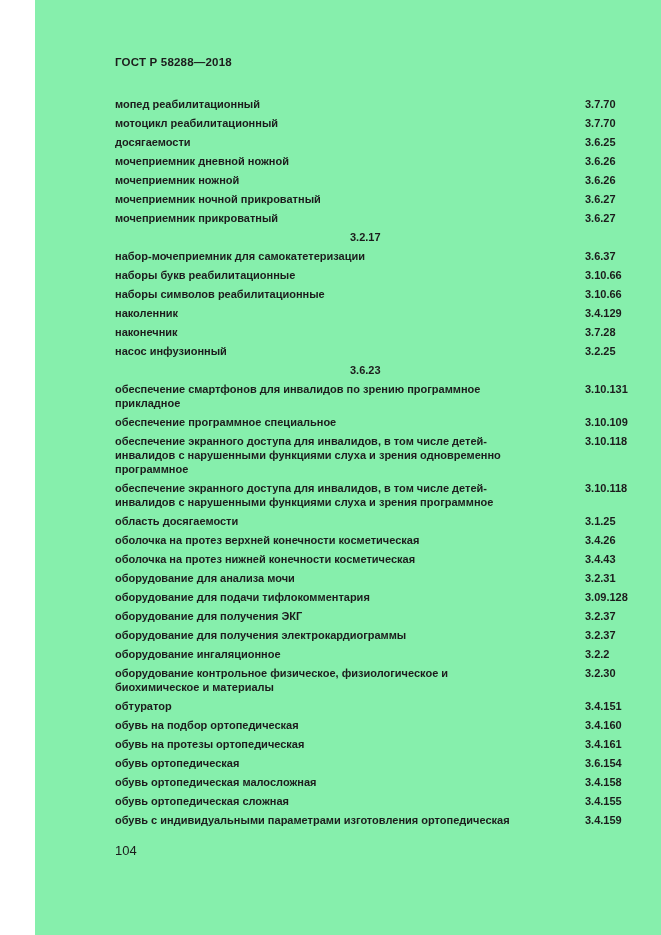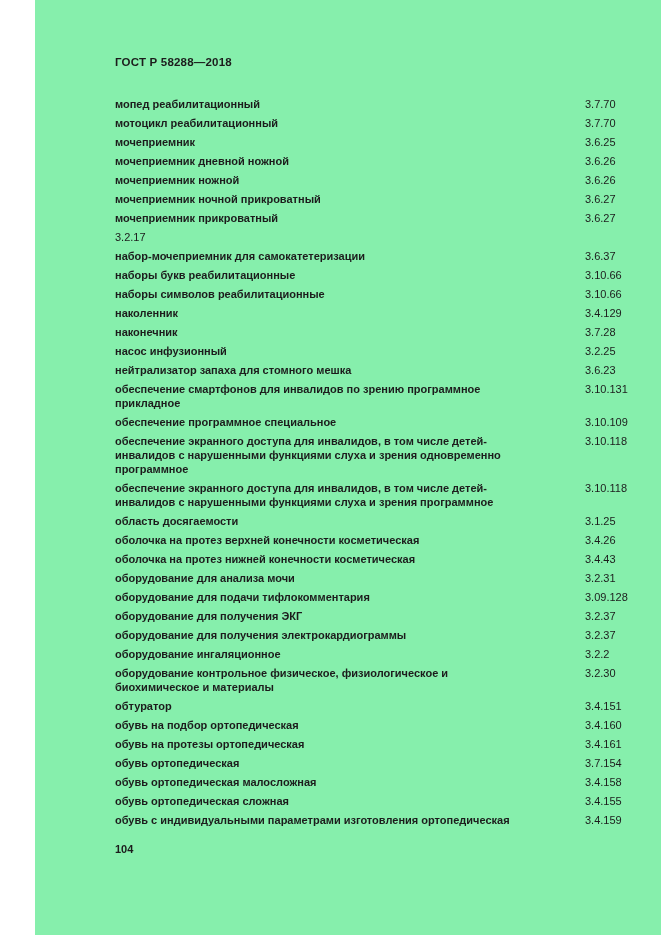--- a/index.html
+++ b/index.html
@@ -23,63 +23,63 @@
     font-weight:bold;
     letter-spacing:0.2px;
   }
   .index-list {
     position:absolute;
     left:80px; top:94px;
     width:522px;
   }
   .entry {
     display:flex;
-    justify-content:space-between;
+    justify-content:center;
     align-items:flex-start;
     font-size:11px;
     line-height:14px;
     padding:2.5px 0;
     gap:41px;
   }
   .entry .term {
     font-weight:bold;
     flex:1 1 auto;
     max-width:462px;
     padding-right:14px;
   }
   .entry .ref {
-    font-weight:normal;
+    font-weight:bold;
     flex:0 0 52px;
     white-space:nowrap;
     text-align:left;
   }
   .page-number {
     position:absolute;
     left:80px; top:843px;
-    font-size:11px;
-    font-weight:bold;
+    font-size:13px;
+    font-weight:normal;
   }
 </style>
 </head>
 <body>
 
 <div class="page">
   <div class="doc-header">ГОСТ Р 58288—2018</div>
 
   <div class="index-list">
       <div class="entry">
         <span class="term">мопед реабилитационный</span>
         <span class="ref">3.7.70</span>
       </div>
       <div class="entry">
         <span class="term">мотоцикл реабилитационный</span>
         <span class="ref">3.7.70</span>
       </div>
       <div class="entry">
-        <span class="term">мочеприемник</span>
+        <span class="term">досягаемости</span>
         <span class="ref">3.6.25</span>
       </div>
       <div class="entry">
         <span class="term">мочеприемник дневной ножной</span>
         <span class="ref">3.6.26</span>
       </div>
       <div class="entry">
         <span class="term">мочеприемник ножной</span>
         <span class="ref">3.6.26</span>
       </div>
@@ -112,21 +112,20 @@
       </div>
       <div class="entry">
         <span class="term">наконечник</span>
         <span class="ref">3.7.28</span>
       </div>
       <div class="entry">
         <span class="term">насос инфузионный</span>
         <span class="ref">3.2.25</span>
       </div>
       <div class="entry">
-        <span class="term">нейтрализатор запаха для стомного мешка</span>
         <span class="ref">3.6.23</span>
       </div>
       <div class="entry">
         <span class="term">обеспечение смартфонов для инвалидов по зрению программное прикладное</span>
         <span class="ref">3.10.131</span>
       </div>
       <div class="entry">
         <span class="term">обеспечение программное специальное</span>
         <span class="ref">3.10.109</span>
       </div>
@@ -181,21 +180,21 @@
       <div class="entry">
         <span class="term">обувь на подбор ортопедическая</span>
         <span class="ref">3.4.160</span>
       </div>
       <div class="entry">
         <span class="term">обувь на протезы ортопедическая</span>
         <span class="ref">3.4.161</span>
       </div>
       <div class="entry">
         <span class="term">обувь ортопедическая</span>
-        <span class="ref">3.7.154</span>
+        <span class="ref">3.6.154</span>
       </div>
       <div class="entry">
         <span class="term">обувь ортопедическая малосложная</span>
         <span class="ref">3.4.158</span>
       </div>
       <div class="entry">
         <span class="term">обувь ортопедическая сложная</span>
         <span class="ref">3.4.155</span>
       </div>
       <div class="entry">

